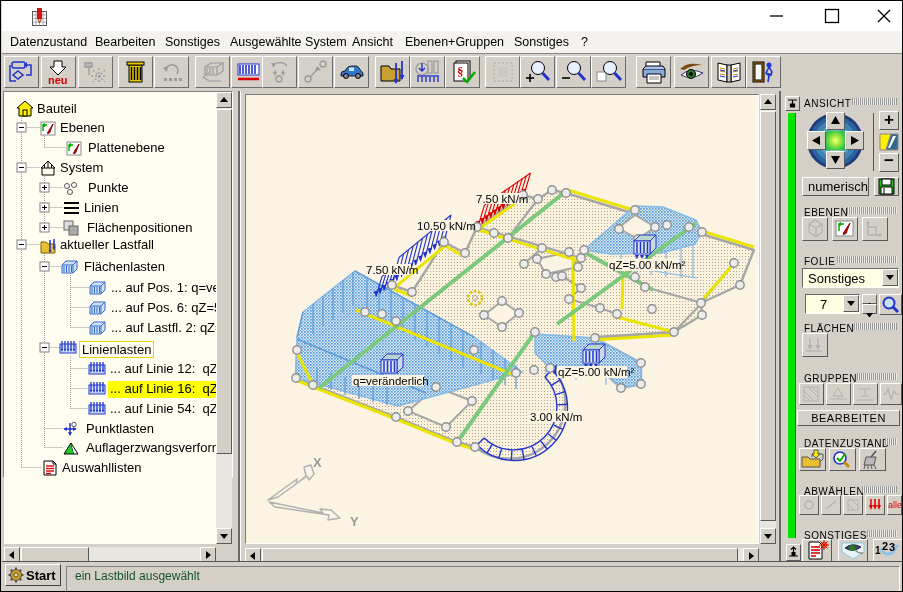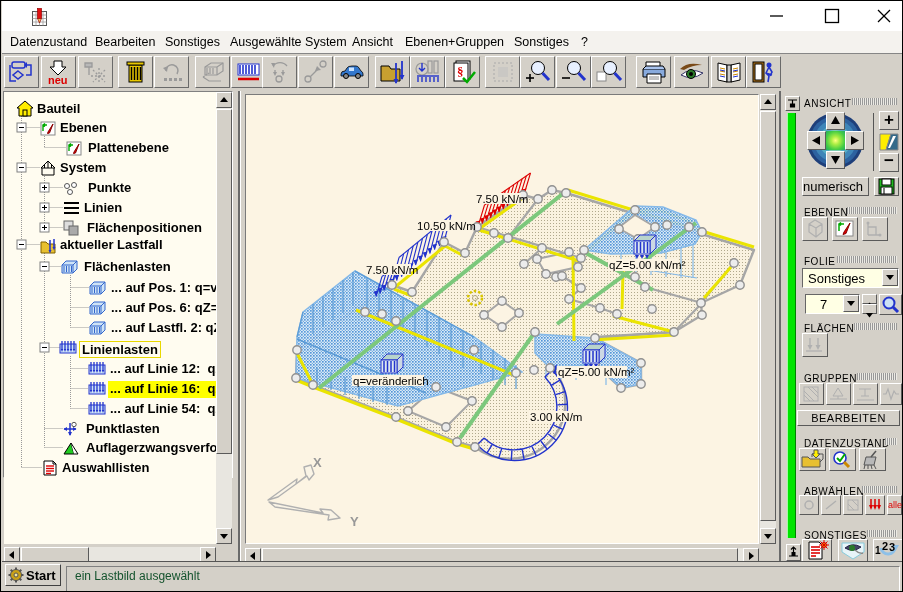--- a/index.html
+++ b/index.html
@@ -17,21 +17,21 @@
 #toolbar { position:absolute; left:1px; top:52px; width:901px; height:36px; background:#d4d0c8; border-top:1px solid #868686; }
 .tbtn { position:absolute; top:2px; width:35px; height:32px; background:#d4d0c8;
         border-top:1px solid #fff; border-left:1px solid #fff;
         border-right:1px solid #6a6a6a; border-bottom:1px solid #6a6a6a; }
 .tbtn svg { position:absolute; left:3px; top:2px; }
 
 #main { position:absolute; left:1px; top:88px; width:901px; height:477px; background:#d4d0c8; }
 
 #treebox { position:absolute; left:1px; top:2px; width:230px; height:387px;
            border-top:1px solid #808080; border-left:1px solid #808080;
-           border-bottom:1px solid #fff; border-right:1px solid #fff; background:#f97316;font-weight:bold;}
+           border-bottom:1px solid #fff; border-right:1px solid #fff; background:#f97316;}
 #treearea { position:absolute; left:0; top:0; width:212px; height:452px; background:#fffcf0; overflow:hidden; }
 .trow { position:absolute; height:18px; font-size:13px; color:#000; white-space:nowrap; }
 .trow .lbl { position:absolute; top:2px; }
 
 .sb { position:absolute; background:#d4d0c8; }
 .sbtn { position:absolute; background:#d4d0c8;
         border-top:1px solid #fff; border-left:1px solid #fff;
         border-right:1px solid #5a5a5a; border-bottom:1px solid #5a5a5a; }
 .sbtrack { background:#e8e6e0; }
 .sbthumb { position:absolute; background:#d4d0c8;
@@ -988,21 +988,21 @@
         </svg></div>
     <div class="abs" style="left:44px;top:42px;width:19px;height:19px;background:radial-gradient(circle,#ffff80 0%,#aaee44 30%,#44cc44 70%,#22aa66 100%)"></div>
     <div class="abs" style="left:91px;top:24px;width:1px;height:58px;background:#555"></div>
     <div class="rbtn" style="left:97px;top:22px;width:20px;height:19px;font-size:17px;font-weight:bold;text-align:center;line-height:16px">+</div>
     <div class="abs" style="left:97px;top:44px;width:20px;height:18px"><svg width="20" height="18">
           <path d="M 1 1 L 12 1 L 7 17 L 1 17 Z" fill="#ffee00" stroke="#888"></path>
           <path d="M 12 1 L 19 1 L 19 17 L 7 17 Z" fill="#336a8a" stroke="#888"></path>
           <path d="M 14 3 L 17 3 L 11 15 L 9 15 Z" fill="#fff"></path>
         </svg></div>
     <div class="rbtn" style="left:97px;top:64px;width:20px;height:19px;font-size:17px;font-weight:bold;text-align:center;line-height:14px">−</div>
-    <div class="rbtn" style="left:20px;top:88px;width:67px;height:19px;font-size:13px;text-align:left;line-height:17px">numerisch</div>
+    <div class="rbtn" style="left:20px;top:88px;width:67px;height:19px;font-size:13px;text-align:right;line-height:17px">numerisch</div>
     <div class="rbtn" style="left:92px;top:88px;width:25px;height:19px"><svg width="23" height="17" viewBox="0 0 23 17">
           <rect x="4" y="1" width="15" height="15" fill="#22bb22" stroke="#000"></rect>
           <rect x="7" y="1" width="9" height="6" fill="#fff" stroke="#000"></rect>
           <rect x="6" y="9" width="11" height="7" fill="#fff" stroke="#000"></rect>
           <line x1="9" y1="10" x2="9" y2="16" stroke="#000"></line>
         </svg></div>
 
     <div class="sechead" style="left:22px;top:118px">EBENEN</div>
     <div class="hatchfill" style="left:65px;top:118px;width:50px"></div>
     <div class="rbtn" style="left:20px;top:128px;width:26px;height:24px"><svg width="24" height="22" viewBox="0 0 24 22">

